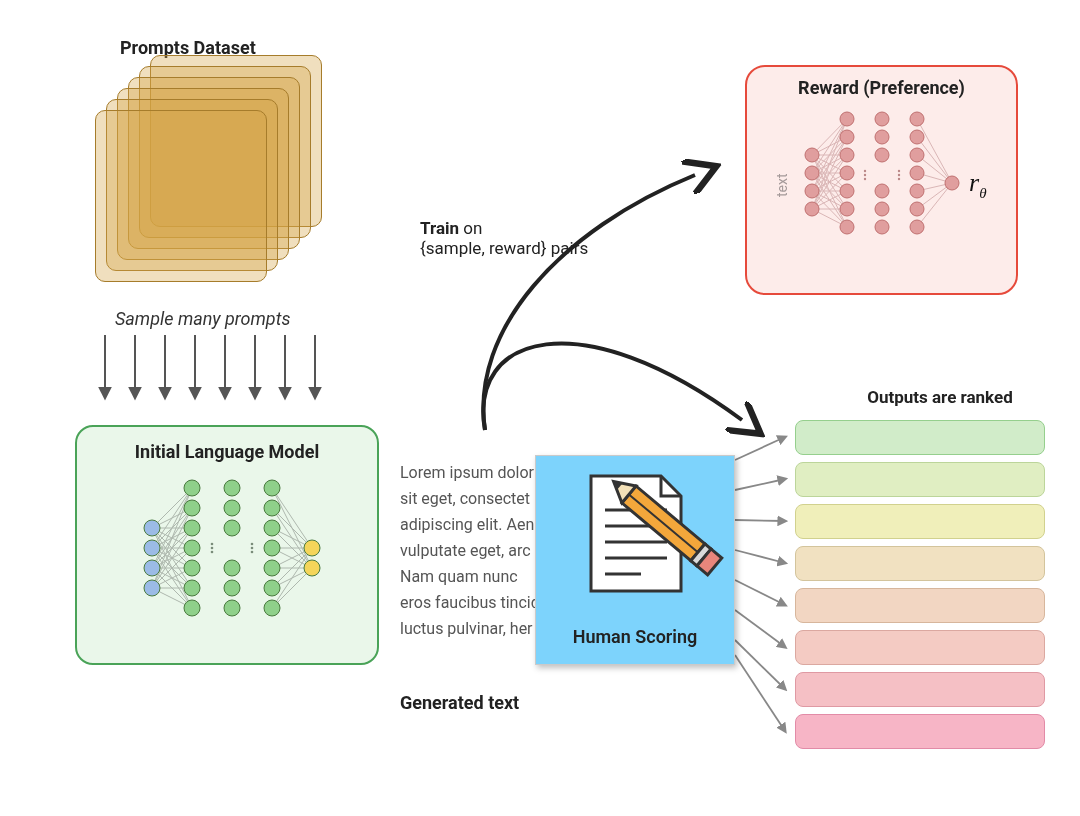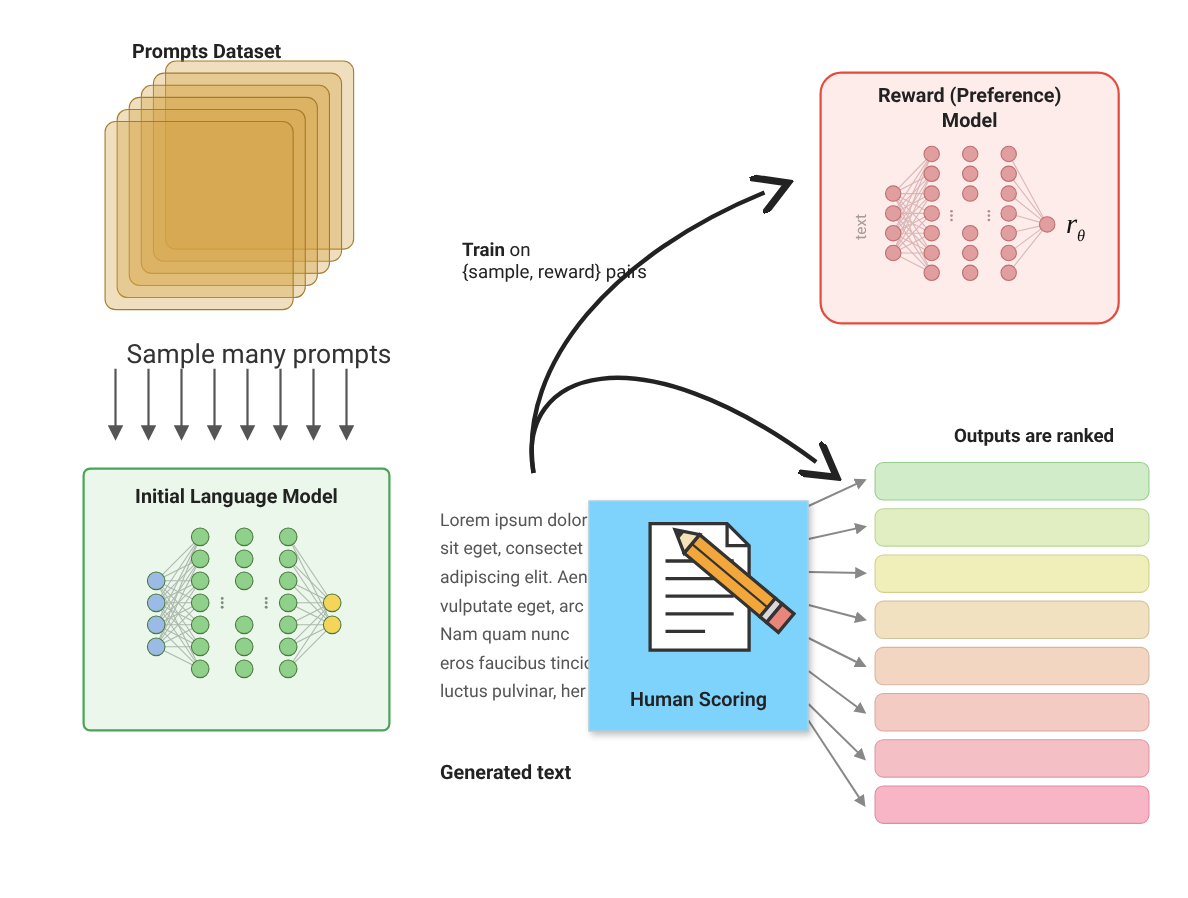--- a/index.html
+++ b/index.html
@@ -17,23 +17,23 @@
   .prompt-card {
     width: 170px;
     height: 170px;
     border-radius: 10px;
     border: 1px solid #a67c2b;
     background: rgba(212, 162, 70, 0.35);
   }
 
   
   .ilm-box {
-    width: 280px;
+    width: 304px;
     height: 240px;
-    border-radius: 7px;
+    border-radius: 18px;
     background: #eaf7ea;
     border: 2px solid #4aa358;
     box-sizing: border-box;
     text-align: center;
     padding-top: 14px;
     overflow: hidden;
   }
   .ilm-title { font-weight: 700; font-size: 18px; color: #222; }
 
   
@@ -72,21 +72,21 @@
 
   
   .rank-bar {
     width: 250px;
     height: 35px;
     border-radius: 8px;
     box-sizing: border-box;
   }
 
   .heading { font-weight: 700; font-size: 18px; color: #222; margin-top: 12px; }
-  .sample-lbl { font-size: 24px; color: #333; }
+  .sample-lbl { font-style: italic; font-size: 18px; color: #333; }
   .train-lbl { font-size: 17px; color: #222; }
 
   
   .rm-side-text {
     font-size: 14px;
     fill: #a59a9a;
   }
 </style>
 </head>
 <body>
@@ -249,21 +249,20 @@
     <line x1="735" y1="580" x2="785" y2="605"></line>
     <line x1="735" y1="610" x2="785" y2="647"></line>
     <line x1="735" y1="640" x2="785" y2="689"></line>
     <line x1="735" y1="655" x2="785" y2="731"></line>
   </g>
 </svg>
 
 <div class="abs rm-box" style="left:745px; top:65px;">
   <div class="rm-title">
     <div>Reward (Preference)</div>
-    <div>Model</div>
   </div>
   <svg width="250" height="170">
 
     <text x="0" y="0" transform="translate(30,98) rotate(-90)" class="rm-side-text">text</text>
 
     <g stroke="#dab6b6" stroke-width="1">
       <line x1="55" y1="56" x2="90" y2="20"></line>
         <line x1="55" y1="56" x2="90" y2="38"></line>
         <line x1="55" y1="56" x2="90" y2="56"></line>
         <line x1="55" y1="56" x2="90" y2="74"></line>

